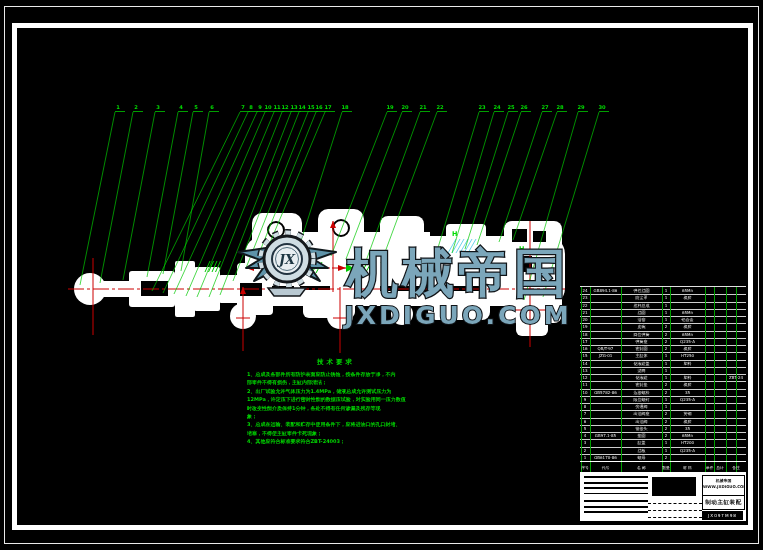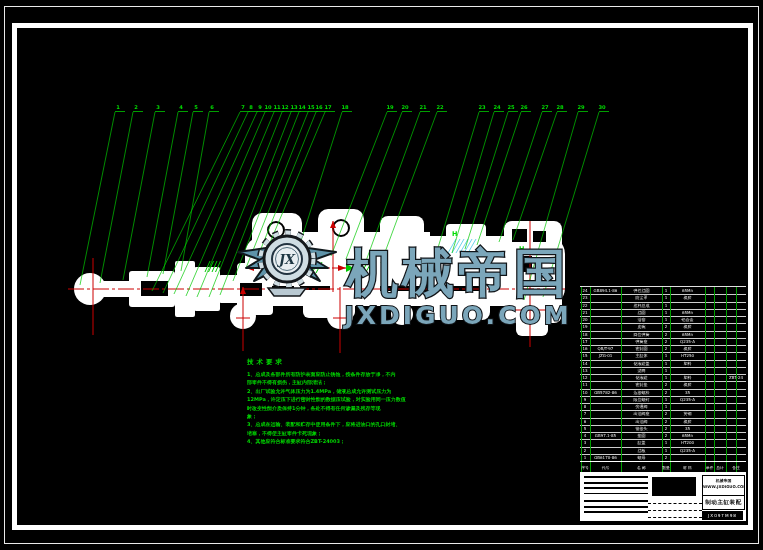--- a/index.html
+++ b/index.html
@@ -4,21 +4,21 @@
 <style>
   html,body{margin:0;padding:0;background:#000;}
   #sheet{position:relative;width:763px;height:550px;background:#000;overflow:hidden;
          font-family:"DejaVu Sans",sans-serif;}
   .abs{position:absolute;}
   
   #thin-border{left:4px;top:6px;width:753px;height:536px;border:1px solid #e9e9e9;}
   #drawing-frame{left:12px;top:23px;width:731px;height:497px;border:5px solid #ffffff;}
   
   #tech-notes{left:247px;top:358px;width:178px;color:#00d800;}
-  #tech-notes .t{font-size:6.5px;font-weight:bold;text-align:left;letter-spacing:3px;margin-bottom:3px;}
+  #tech-notes .t{font-size:6.5px;font-weight:bold;text-align:center;letter-spacing:3px;margin-bottom:3px;}
   #tech-notes .ln{font-size:5px;line-height:8.4px;font-weight:bold;white-space:nowrap;overflow:hidden;}
   
   #bom{left:580px;top:286px;width:166px;height:186px;border-top:1px solid #e0e0e0;}
   .bom-row{position:absolute;left:0;width:166px;height:7.25px;border-bottom:0.5px solid #cfcfcf;}
   .c{position:absolute;top:0;height:100%;font-size:4px;color:#ececec;text-align:center;
      line-height:7px;overflow:hidden;white-space:nowrap;}
   .c.seq{left:0;width:10px}.c.code{left:10px;width:31px}.c.name{left:41px;width:41px}
   .c.qty{left:82px;width:8px}.c.mat{left:90px;width:35px}.c.note{left:146px;width:20px}
   .vline{position:absolute;top:0;width:1px;height:186px;background:#00a000;}
   #bom-header{position:absolute;left:0;top:174px;width:166px;height:12px;border-top:1px solid #fff;}

